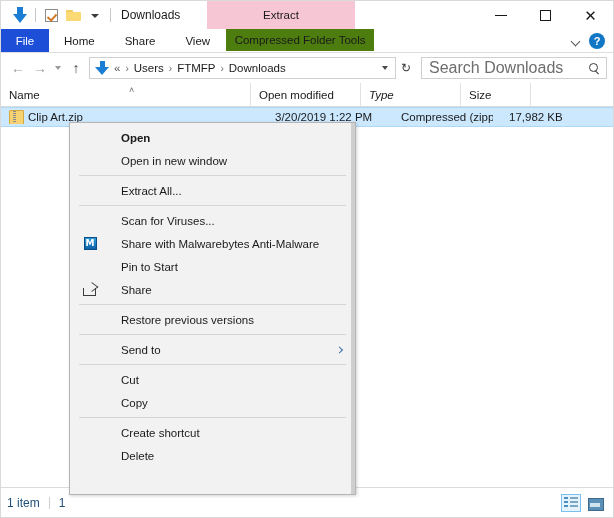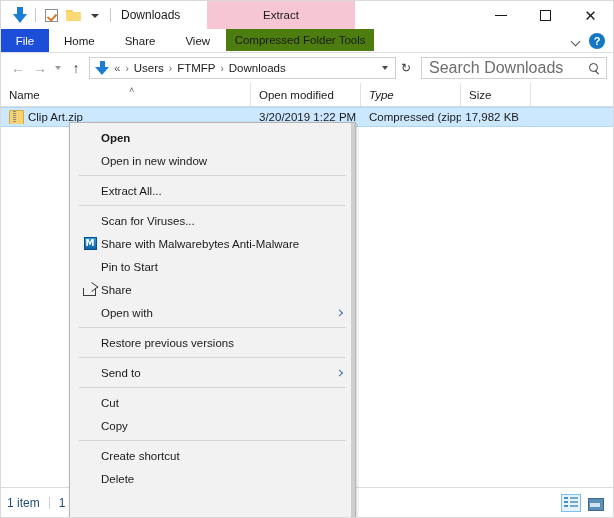--- a/index.html
+++ b/index.html
@@ -274,26 +274,27 @@
     position: relative;
     height: 268px;
     background: #ffffff;
   }
   .filerow {
     height: 20px;
     display: flex; align-items: center;
     background: #cce8ff;
     border-top: 1px solid #aed8f5;
     border-bottom: 1px solid #aed8f5;
+    gap: 16px;
   }
   .cell { font-size: 11.5px; color: #1a1a1a; padding-left: 8px; white-space: nowrap; overflow: hidden; }
   .cell.name { width: 250px; display: flex; align-items: center; }
   .cell.date { width: 110px; }
   .cell.type { width: 100px; }
-  .cell.size { width: 70px; text-align: right; padding-left: 0; padding-right: 12px; }
+  .cell.size { width: 70px; text-align: left; padding-left: 0; padding-right: 12px; }
   .zipicon {
     width: 13px; height: 14px; position: relative; margin-right: 6px; flex: none;
   }
   .zipicon::before {
     content: ""; position: absolute; left: 0; top: 0;
     width: 13px; height: 14px;
     background: #f7d272;
     border: 1px solid #d6a93c;
     border-radius: 1px;
   }
@@ -358,20 +359,21 @@
     border: 1px solid #b5b5b5;
     box-shadow: 1px 1px 3px rgba(0,0,0,0.18);
     padding: 3px 0 4px 0;
     z-index: 50;
   }
   .mi {
     height: 23px;
     display: flex; align-items: center;
     padding-left: 9px;
     position: relative;
+    gap: 20px;
   }
   .mi-ic {
     width: 22px; height: 18px; flex: none;
     display: flex; align-items: center; justify-content: center;
   }
   .mi-label {
     font-size: 11.5px; color: #1a1a1a;
     margin-left: 0px;
   }
   .mi.bold .mi-label { font-weight: bold; }
@@ -564,25 +566,20 @@
       <div class="mi">
         <span class="mi-ic"></span>
         <span class="mi-label">Pin to Start</span>
       </div>
       <div class="mi">
         <span class="mi-ic">
           <span class="share-ic"></span>
         </span>
         <span class="mi-label">Share</span>
       </div>
-      <div class="mi">
-        <span class="mi-ic"></span>
-        <span class="mi-label">Open with</span>
-        <span class="mi-arrow"></span>
-      </div>
       <div class="mi-sep"></div>
       <div class="mi">
         <span class="mi-ic"></span>
         <span class="mi-label">Restore previous versions</span>
       </div>
       <div class="mi-sep"></div>
       <div class="mi">
         <span class="mi-ic"></span>
         <span class="mi-label">Send to</span>
         <span class="mi-arrow"></span>

